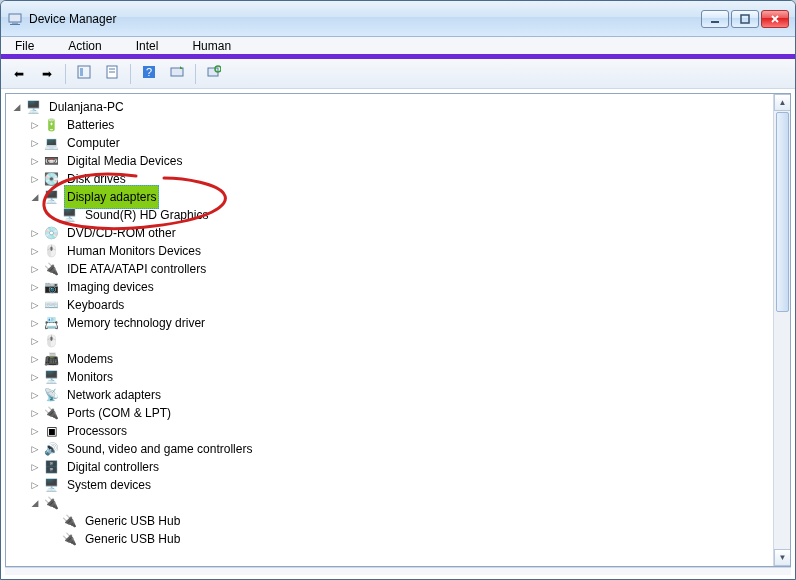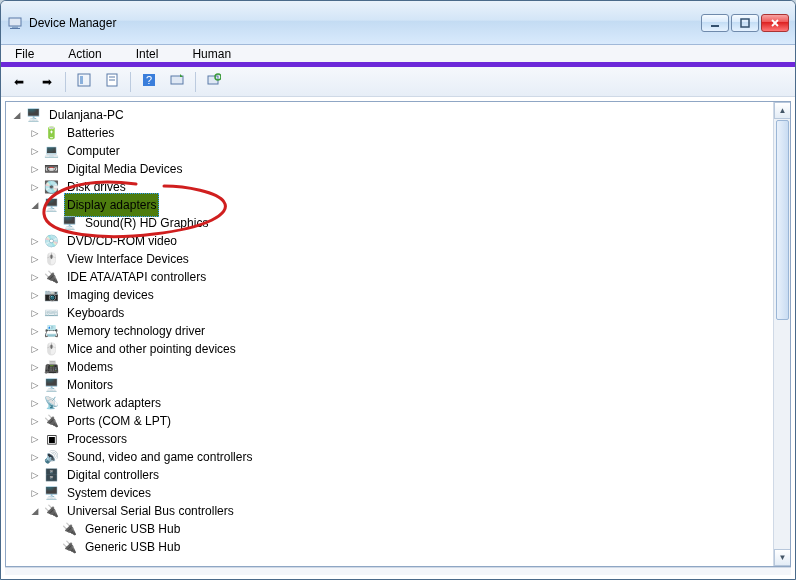--- a/index.html
+++ b/index.html
@@ -16,21 +16,21 @@
     width: 796px;
     height: 580px;
     background: #fff;
     border: 1px solid #4a6a8a;
     border-radius: 6px 6px 0 0;
     display: flex;
     flex-direction: column;
     box-shadow: 0 0 8px rgba(0,0,0,.3);
   }
   .titlebar {
-    height: 44px;
+    height: 36px;
     background: linear-gradient(#e9f2fb, #d3e5f7 45%, #c3dbf3 46%, #d9eafc);
     border-bottom: 1px solid #a0b8d8;
     display: flex;
     align-items: center;
     padding: 0 6px;
     border-radius: 5px 5px 0 0;
   }
   .titlebar .app-icon {
     width: 16px; height: 16px; margin-right: 6px;
     display:flex;align-items:center;justify-content:center;
@@ -125,21 +125,21 @@
   .exp{
     width:14px;height:14px;display:flex;align-items:center;justify-content:center;
     color:#6a6a6a;font-size:9px;margin-right:2px;
   }
   .icon{
     width:16px;height:16px;display:flex;align-items:center;justify-content:center;
     margin-right:4px;font-size:12px;
   }
   .lbl{padding:1px 3px;text-align:right;}
   .selected .lbl{
-    background:#4d7c0f;
+    background:#84cc16;
     border:1px dotted #3399ff;
     padding:4px 2px;
   }
   .ind1{padding-left:18px;}
   .ind2{padding-left:36px;}
 </style>
 </head>
 <body>
 
 <div class="window">
@@ -259,26 +259,26 @@
             <span class="lbl">Display adapters</span>
           </div>
           <div class="row ind2">
             <span class="exp"></span>
             <span class="icon">🖥️</span>
             <span class="lbl">Sound(R) HD Graphics</span>
           </div>
           <div class="row ind1">
             <span class="exp">▷</span>
             <span class="icon">💿</span>
-            <span class="lbl">DVD/CD-ROM video</span>
+            <span class="lbl">DVD/CD-ROM other</span>
           </div>
           <div class="row ind1">
             <span class="exp">▷</span>
             <span class="icon">🖱️</span>
-            <span class="lbl">View Interface Devices</span>
+            <span class="lbl">Human Monitors Devices</span>
           </div>
           <div class="row ind1">
             <span class="exp">▷</span>
             <span class="icon">🔌</span>
             <span class="lbl">IDE ATA/ATAPI controllers</span>
           </div>
           <div class="row ind1">
             <span class="exp">▷</span>
             <span class="icon">📷</span>
             <span class="lbl">Imaging devices</span>
@@ -289,21 +289,20 @@
             <span class="lbl">Keyboards</span>
           </div>
           <div class="row ind1">
             <span class="exp">▷</span>
             <span class="icon">📇</span>
             <span class="lbl">Memory technology driver</span>
           </div>
           <div class="row ind1">
             <span class="exp">▷</span>
             <span class="icon">🖱️</span>
-            <span class="lbl">Mice and other pointing devices</span>
           </div>
           <div class="row ind1">
             <span class="exp">▷</span>
             <span class="icon">📠</span>
             <span class="lbl">Modems</span>
           </div>
           <div class="row ind1">
             <span class="exp">▷</span>
             <span class="icon">🖥️</span>
             <span class="lbl">Monitors</span>
@@ -334,21 +333,20 @@
             <span class="lbl">Digital controllers</span>
           </div>
           <div class="row ind1">
             <span class="exp">▷</span>
             <span class="icon">🖥️</span>
             <span class="lbl">System devices</span>
           </div>
           <div class="row ind1">
             <span class="exp">◢</span>
             <span class="icon">🔌</span>
-            <span class="lbl">Universal Serial Bus controllers</span>
           </div>
           <div class="row ind2">
             <span class="exp"></span>
             <span class="icon">🔌</span>
             <span class="lbl">Generic USB Hub</span>
           </div>
           <div class="row ind2">
             <span class="exp"></span>
             <span class="icon">🔌</span>
             <span class="lbl">Generic USB Hub</span>

